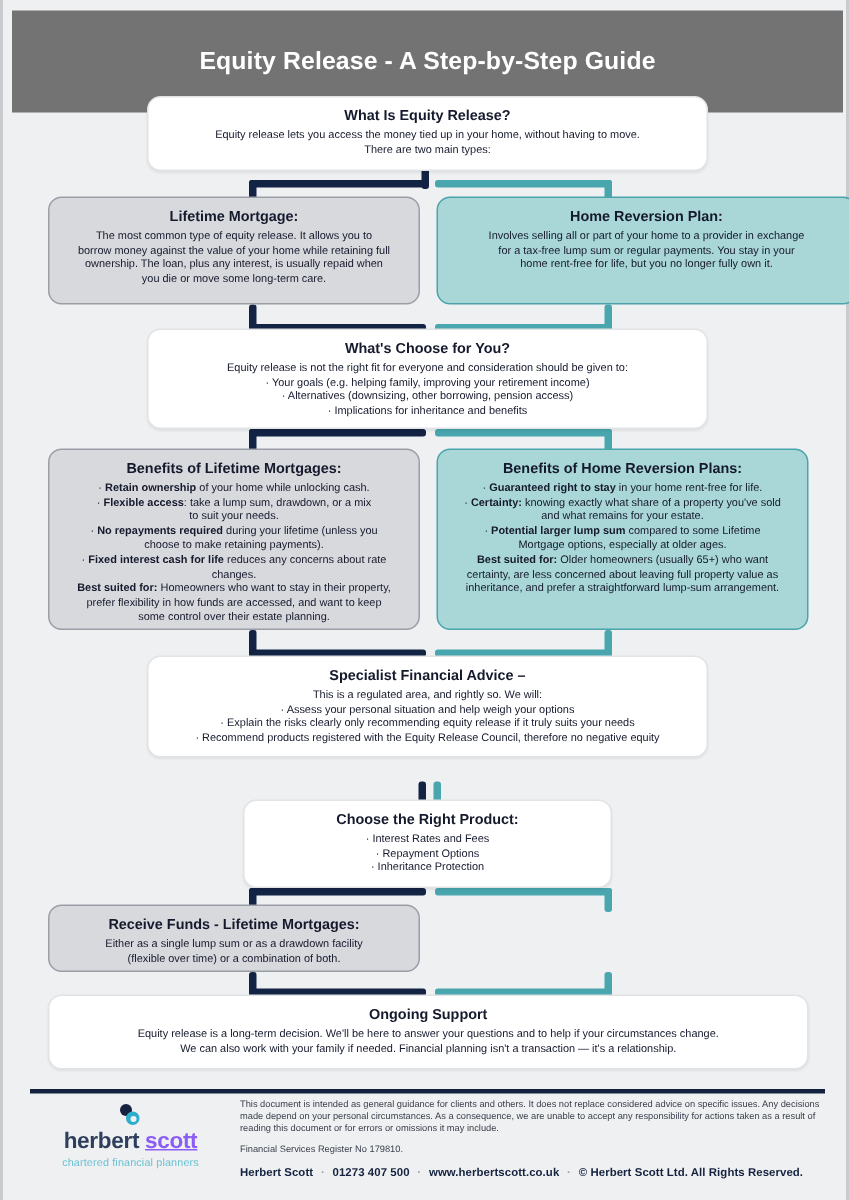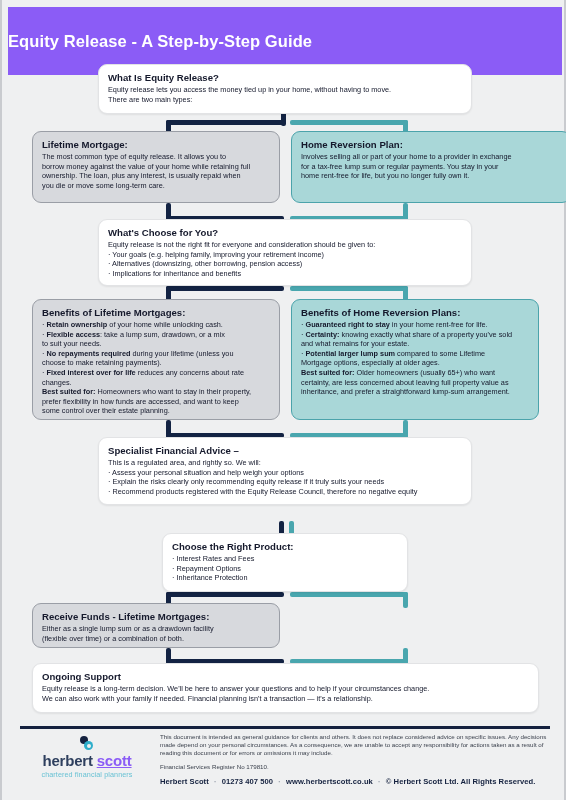--- a/index.html
+++ b/index.html
@@ -12,31 +12,32 @@
   #page{
     position:relative;width:566px;height:800px;
     background:#eff0f1;
     box-sizing:border-box;
     border-left:2px solid #c9cbcf;
     border-right:2px solid #c9cbcf;
   }
   
   .header{
     position:absolute;left:6px;top:7px;width:554px;height:68px;
-    background:#8b5cf6;
-    display:flex;align-items:center;justify-content:flex-start;
+    background:#737373;
+    display:flex;align-items:center;justify-content:center;
   }
   .header h1{
     margin:0;font-size:16.5px;font-weight:bold;color:#ffffff;
     letter-spacing:.1px;
   }
   
   .box{
     position:absolute;box-sizing:border-box;
     border-radius:9px;
+    text-align:center;
     padding:6px 9px;
     z-index:3;
   }
   .box .title{
     font-weight:bold;font-size:9.6px;line-height:13px;
     margin-bottom:1px;
   }
   .box .line{
     font-size:7.3px;line-height:9.6px;
   }
@@ -176,21 +177,21 @@
     <div class="line">· Implications for inheritance and benefits</div>
   </div>
 
   <div class="box grey" style="left:30px;top:299px;width:248px;height:121px;">
     <div class="title">Benefits of Lifetime Mortgages:</div>
     <div class="line">· <b>Retain ownership</b> of your home while unlocking cash.</div>
     <div class="line">· <b>Flexible access</b>: take a lump sum, drawdown, or a mix</div>
     <div class="line">to suit your needs.</div>
     <div class="line">· <b>No repayments required</b> during your lifetime (unless you</div>
     <div class="line">choose to make retaining payments).</div>
-    <div class="line">· <b>Fixed interest over for life</b> reduces any concerns about rate changes.</div>
+    <div class="line">· <b>Fixed interest cash for life</b> reduces any concerns about rate changes.</div>
     <div class="line"><b>Best suited for:</b> Homeowners who want to stay in their property,</div>
     <div class="line">prefer flexibility in how funds are accessed, and want to keep</div>
     <div class="line">some control over their estate planning.</div>
   </div>
 
   <div class="box teal" style="left:289px;top:299px;width:248px;height:121px;">
     <div class="title">Benefits of Home Reversion Plans:</div>
     <div class="line">· <b>Guaranteed right to stay</b> in your home rent-free for life.</div>
     <div class="line">· <b>Certainty:</b> knowing exactly what share of a property you've sold</div>
     <div class="line">and what remains for your estate.</div>

